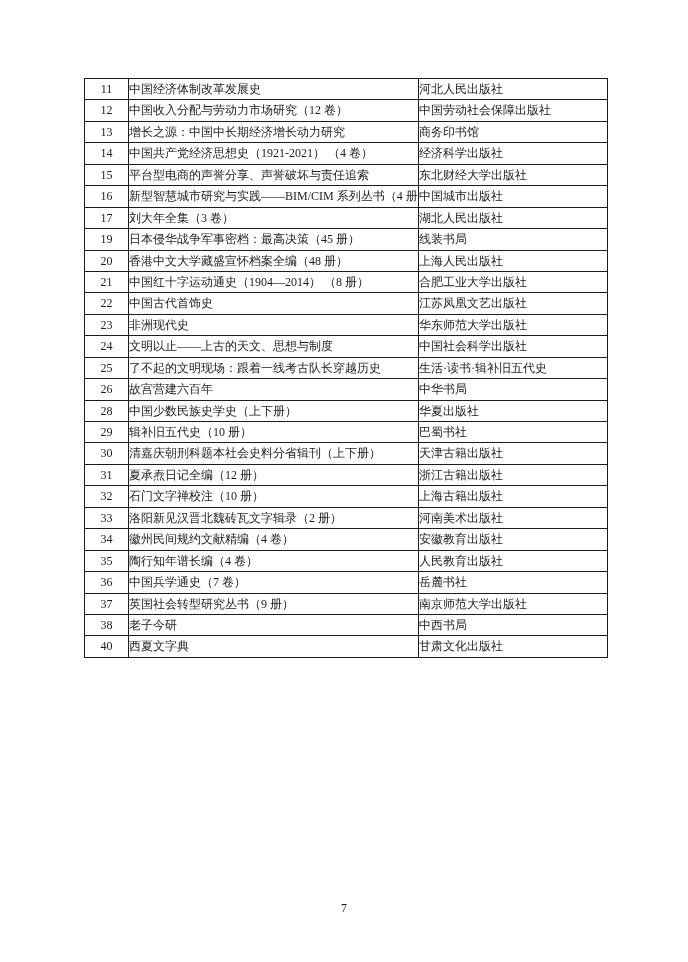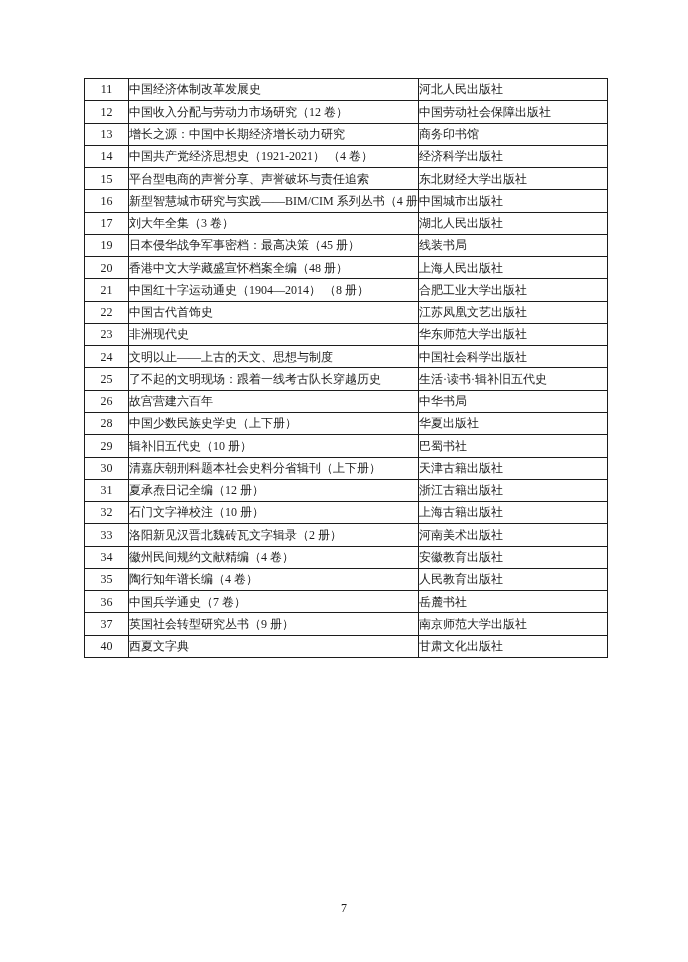--- a/index.html
+++ b/index.html
@@ -180,20 +180,25 @@
           <td class="cell-no">36</td>
           <td class="cell-title">中国兵学通史（7 卷）</td>
           <td class="cell-pub">岳麓书社</td>
         </tr>
         <tr>
           <td class="cell-no">37</td>
           <td class="cell-title">英国社会转型研究丛书（9 册）</td>
           <td class="cell-pub">南京师范大学出版社</td>
         </tr>
         <tr>
+          <td class="cell-no">38</td>
+          <td class="cell-title">老子今研</td>
+          <td class="cell-pub">中西书局</td>
+        </tr>
+        <tr>
           <td class="cell-no">40</td>
           <td class="cell-title">西夏文字典</td>
           <td class="cell-pub">甘肃文化出版社</td>
         </tr>
       </tbody>
   </table>
 
   <div class="page-number">7</div>
 
 </div>

